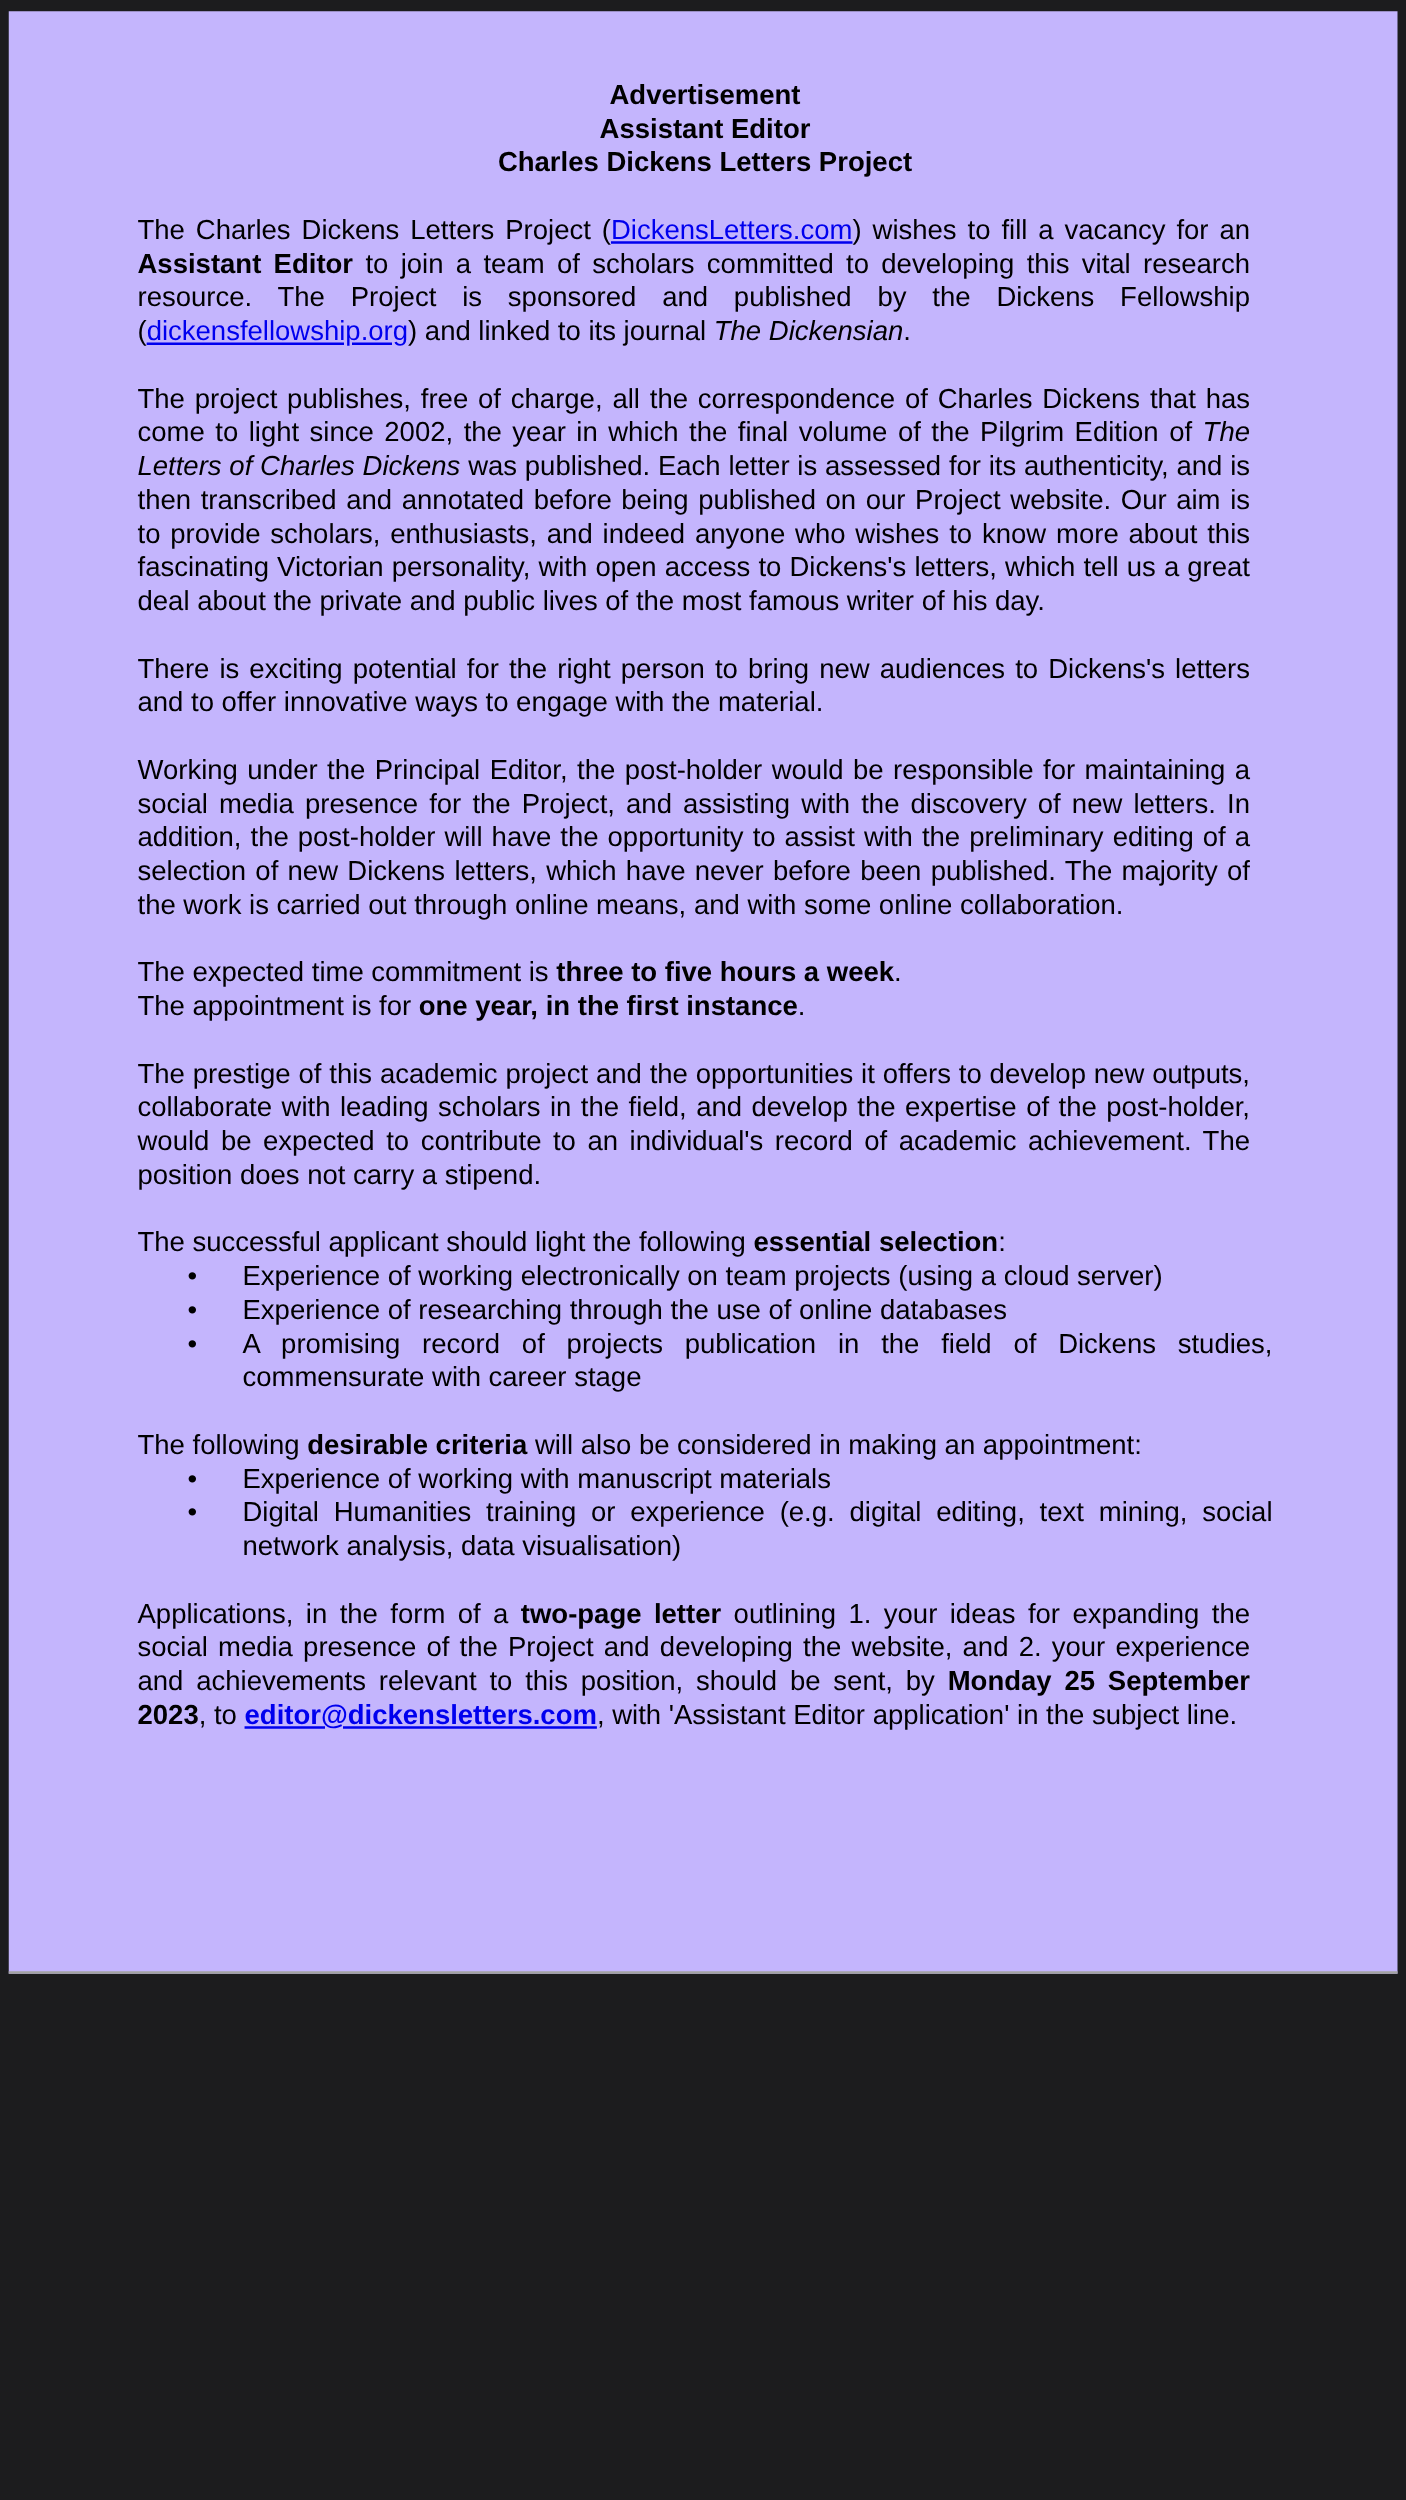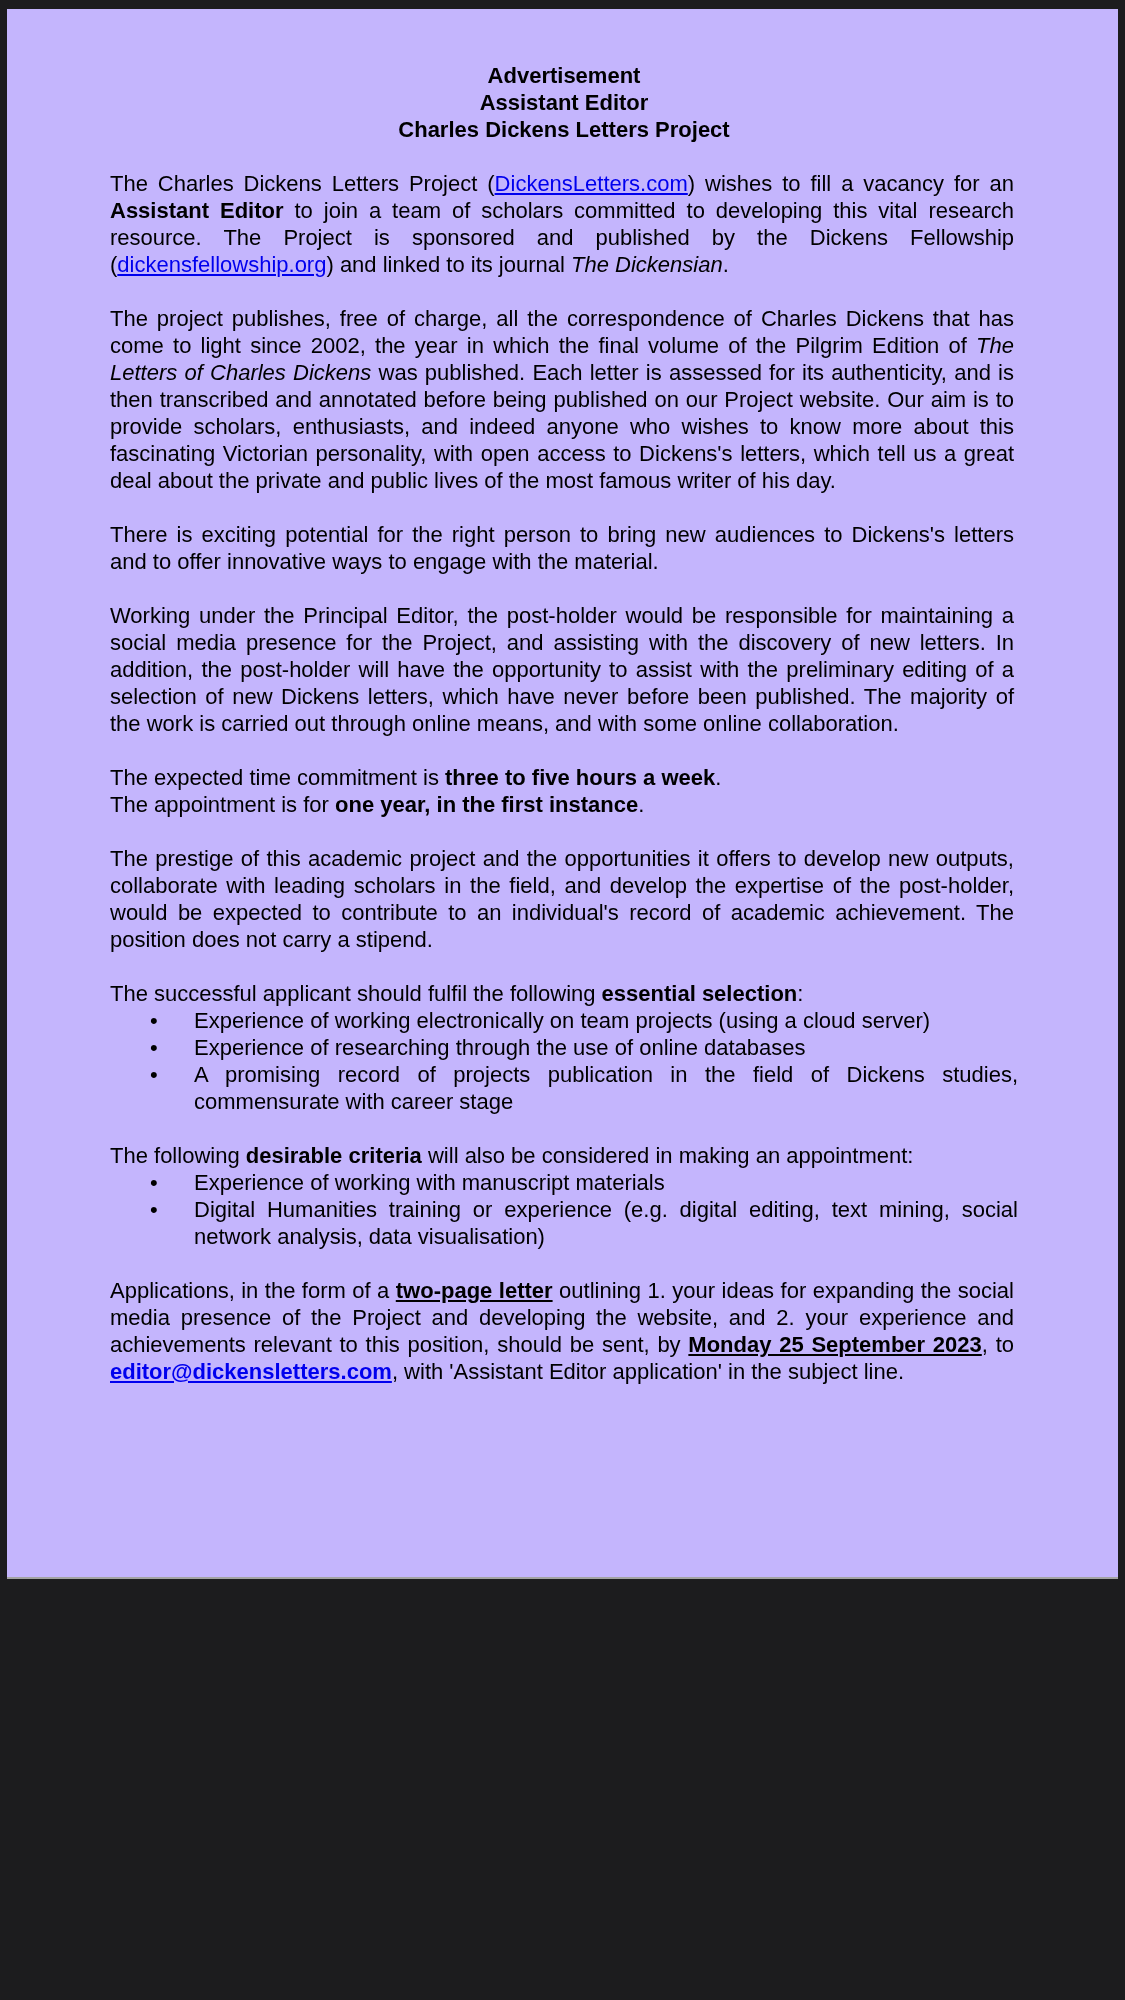--- a/index.html
+++ b/index.html
@@ -29,21 +29,21 @@
     color: #000000;
     font-size: 22px;
     line-height: 27px;
   }
   .heading {
     text-align: center;
     font-weight: bold;
   }
   .heading div { line-height: 27px; }
   p.para {
-    margin: 27px 4px 0 0;
+    margin: 27px 18px 0 0;
     text-align: justify;
   }
   p.no-gap { margin-top: 0; }
   ul.criteria {
     margin: 0;
     padding: 0 0 0 84px;
     list-style: none;
   }
   ul.criteria li {
     position: relative;
@@ -51,21 +51,21 @@
     line-height: 27px;
   }
   ul.criteria li::before {
     content: "\2022";
     position: absolute;
     left: -44px;
     top: 0;
   }
   .b { font-weight: bold; }
   .i { font-style: italic; }
-  .u { text-decoration: underline; }
+  .u { }
   a.a, .a {
     color: #0000ee;
     text-decoration: underline;
     cursor: pointer;
   }
 </style>
 </head>
 <body>
 
 <div class="paper">
@@ -83,21 +83,21 @@
 
     <p class="para"><span>There is exciting potential for the right person to bring new audiences to Dickens's letters and to offer innovative ways to engage with the material.</span></p>
 
     <p class="para"><span>Working under the Principal Editor, the post-holder would be responsible for maintaining a social media presence for the Project, and assisting with the discovery of new letters. In addition, the post-holder will have the opportunity to assist with the preliminary editing of a selection of new Dickens letters, which have never before been published. The majority of the work is carried out through online means, and with some online collaboration.</span></p>
 
     <p class="para"><span>The expected time commitment is </span><span class="b">three to five hours a week</span><span>.</span></p>
     <p class="para no-gap"><span>The appointment is for </span><span class="b">one year, in the first instance</span><span>.</span></p>
 
     <p class="para"><span>The prestige of this academic project and the opportunities it offers to develop new outputs, collaborate with leading scholars in the field, and develop the expertise of the post-holder, would be expected to contribute to an individual's record of academic achievement. The position does not carry a stipend.</span></p>
 
-    <p class="para"><span>The successful applicant should fulfil the following </span><span class="b">essential selection</span><span>:</span></p>
+    <p class="para"><span>The successful applicant should light the following </span><span class="b">essential selection</span><span>:</span></p>
     <ul class="criteria">
       <li><span>Experience of working electronically on team projects (using a cloud server)</span></li>
       <li><span>Experience of researching through the use of online databases</span></li>
       <li><span>A promising record of projects publication in the field of Dickens studies, commensurate with career stage</span></li>
     </ul>
 
     <p class="para"><span>The following </span><span class="b">desirable criteria</span><span> will also be considered in making an appointment:</span></p>
     <ul class="criteria">
       <li><span>Experience of working with manuscript materials</span></li>
       <li><span>Digital Humanities training or experience (e.g. digital editing, text mining, social network analysis, data visualisation)</span></li>

